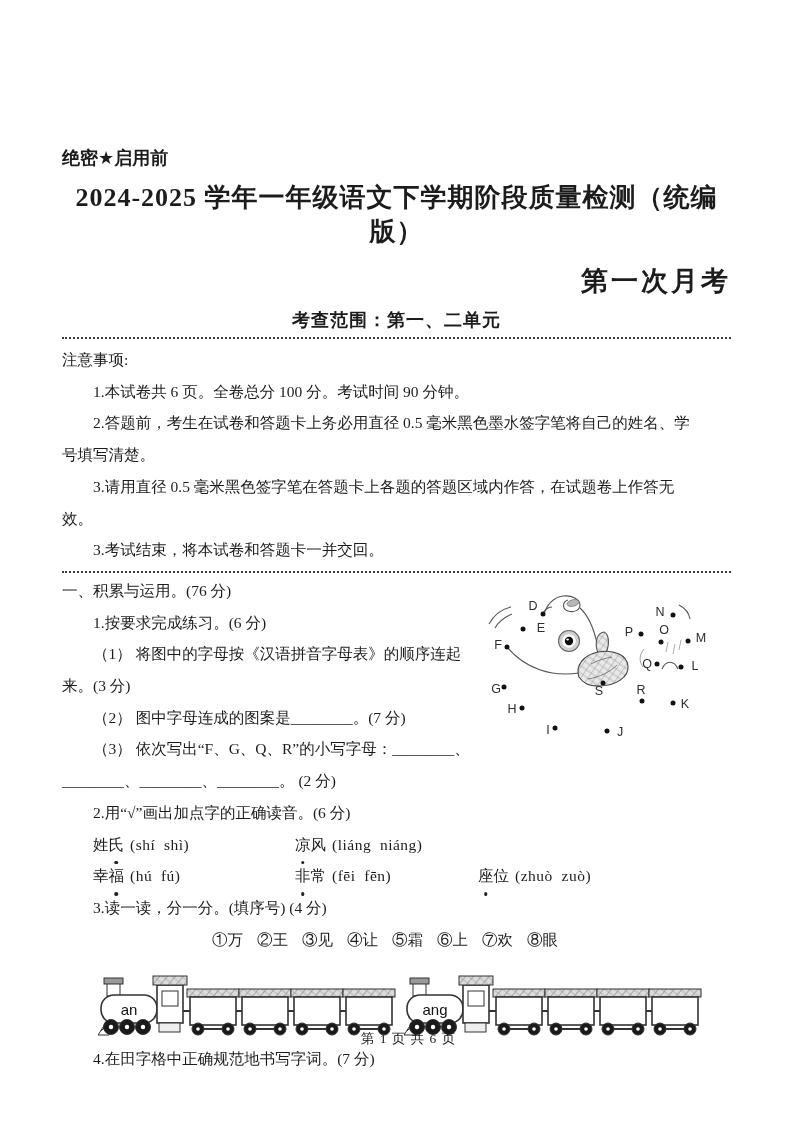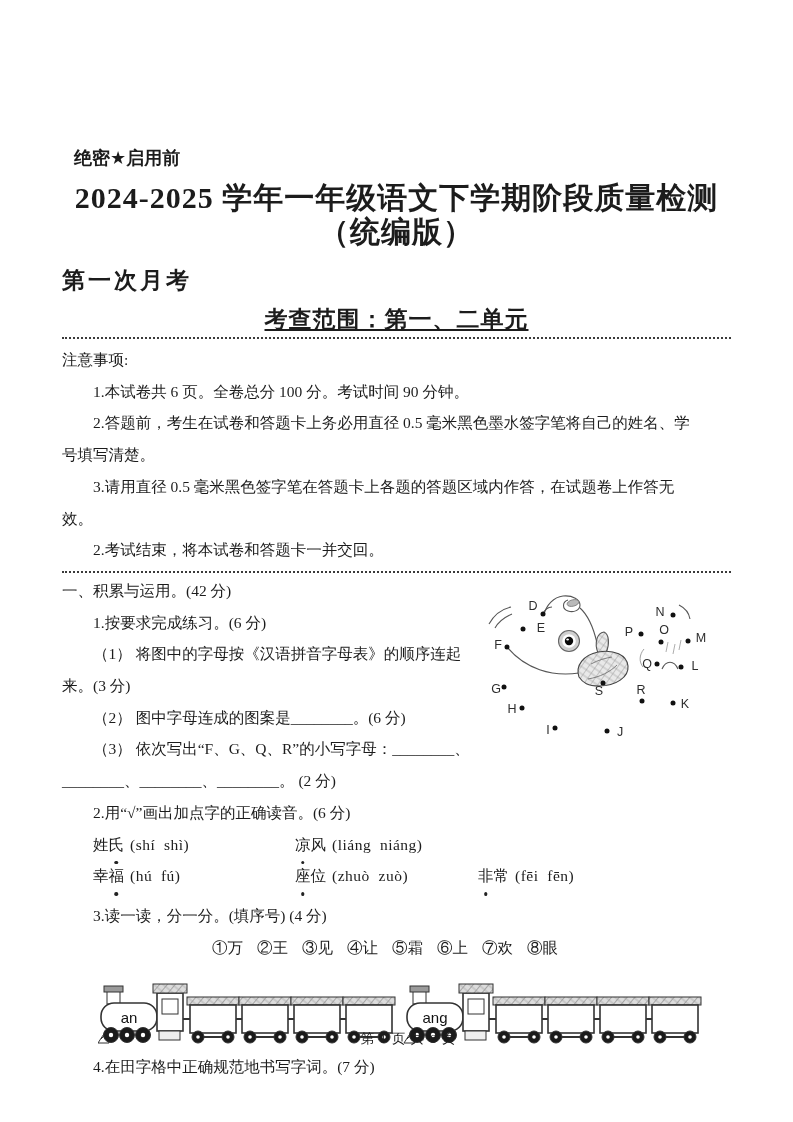--- a/index.html
+++ b/index.html
@@ -5,27 +5,27 @@
   * { margin:0; padding:0; box-sizing:border-box; }
   html,body { background:#888; }
   .page {
     position:relative; width:793px; height:1122px; margin:0 auto;
     background:#ffffff; color:#1c1c1c; overflow:hidden;
     font-family:"Liberation Serif","DejaVu Serif",serif;
     font-size:15.5px; line-height:31.7px;
   }
   .content { padding:147px 62px 0 62px; }
   .classified { font-family:"Liberation Sans","DejaVu Sans",sans-serif;
-    font-weight:bold; font-size:18px; line-height:22px;margin-left:12px; }
-  .title { text-align:center; font-weight:bold; font-size:30px;
+    font-weight:bold; font-size:18px; line-height:22px; }
+  .title { text-align:center; font-weight:bold; font-size:26px;
     letter-spacing:1px; line-height:34px; margin-top:12px; }
-  .subtitle { text-align:left; font-weight:bold; font-size:23px;
+  .subtitle { text-align:right; font-weight:bold; font-size:27px;
     letter-spacing:3px; line-height:30px; margin-top:17px; }
-  .scope { text-align:center; font-weight:bold; font-size:23px;
-    letter-spacing:1px; line-height:24px; margin-top:12px;text-decoration:underline; }
+  .scope { text-align:center; font-weight:bold; font-size:18px;
+    letter-spacing:1px; line-height:24px; margin-top:12px; }
   .dotted { border:none; border-top:2px dotted #3a3a3a; height:0; margin-top:5px; }
   .notice { width:640px; margin-top:5px; }
   .indent { text-indent:31px; }
   .sec-heading { margin-top:2px; }
   .q1-parts { width:430px; }
   .q1-parts .part { text-indent:31px; }
   
   .puzzle { position:absolute; left:478px; top:583px; }
   .pz-letter { font-family:"Liberation Sans","DejaVu Sans",sans-serif;
     font-size:12.5px; fill:#2d2d2d; text-anchor:middle; dominant-baseline:middle; }
@@ -61,57 +61,57 @@
     <div class="subtitle">第一次月考</div>
     <div class="scope">考查范围：第一、二单元</div>
 
     <hr class="dotted">
 
     <div class="notice">
       <div>注意事项:</div>
       <div class="indent">1.本试卷共 6 页。全卷总分 100 分。考试时间 90 分钟。</div>
       <div class="indent">2.答题前，考生在试卷和答题卡上务必用直径 0.5 毫米黑色墨水签字笔将自己的姓名、学号填写清楚。</div>
       <div class="indent">3.请用直径 0.5 毫米黑色签字笔在答题卡上各题的答题区域内作答，在试题卷上作答无效。</div>
-      <div class="indent">2.考试结束，将本试卷和答题卡一并交回。</div>
+      <div class="indent">3.考试结束，将本试卷和答题卡一并交回。</div>
     </div>
 
     <hr class="dotted">
 
-    <div class="sec-heading">一、积累与运用。(42 分)</div>
+    <div class="sec-heading">一、积累与运用。(76 分)</div>
     <div class="indent">1.按要求完成练习。(6 分)</div>
 
     <div class="q1-parts">
       <div class="part">（1） 将图中的字母按《汉语拼音字母表》的顺序连起来。(3 分)</div>
-      <div class="part">（2） 图中字母连成的图案是________。(6 分)</div>
+      <div class="part">（2） 图中字母连成的图案是________。(7 分)</div>
       <div class="part">（3） 依次写出“F、G、Q、R”的小写字母：________、________、________、________。 (2 分)</div>
     </div>
 
     <div class="indent">2.用“√”画出加点字的正确读音。(6 分)</div>
 
     <div class="py-row">
       <div class="py-cell">
         <span class="py-word"><span>姓</span><span class="dotchar">氏</span><span></span></span><span class="pinyin">(shí  shì)</span>
       </div>
       <div class="py-cell">
         <span class="py-word"><span></span><span class="dotchar">凉</span><span>风</span></span><span class="pinyin">(liáng  niáng)</span>
       </div>
     </div>
     <div class="py-row">
       <div class="py-cell">
         <span class="py-word"><span>幸</span><span class="dotchar">福</span><span></span></span><span class="pinyin">(hú  fú)</span>
       </div>
       <div class="py-cell">
+        <span class="py-word"><span></span><span class="dotchar">非</span><span>常</span></span><span class="pinyin">(fēi  fēn)</span>
+      </div>
+      <div class="py-cell">
         <span class="py-word"><span></span><span class="dotchar">座</span><span>位</span></span><span class="pinyin">(zhuò  zuò)</span>
       </div>
-      <div class="py-cell">
-        <span class="py-word"><span></span><span class="dotchar">非</span><span>常</span></span><span class="pinyin">(fēi  fēn)</span>
-      </div>
-    </div>
-
-    <div class="indent" style="margin-top:8px;">3.读一读，分一分。(填序号) (4 分)</div>
+    </div>
+
+    <div class="indent" style="margin-top:0;">3.读一读，分一分。(填序号) (4 分)</div>
 
     <div class="opts">
       <span>①万</span>
       <span>②王</span>
       <span>③见</span>
       <span>④让</span>
       <span>⑤霜</span>
       <span>⑥上</span>
       <span>⑦欢</span>
       <span>⑧眼</span>

